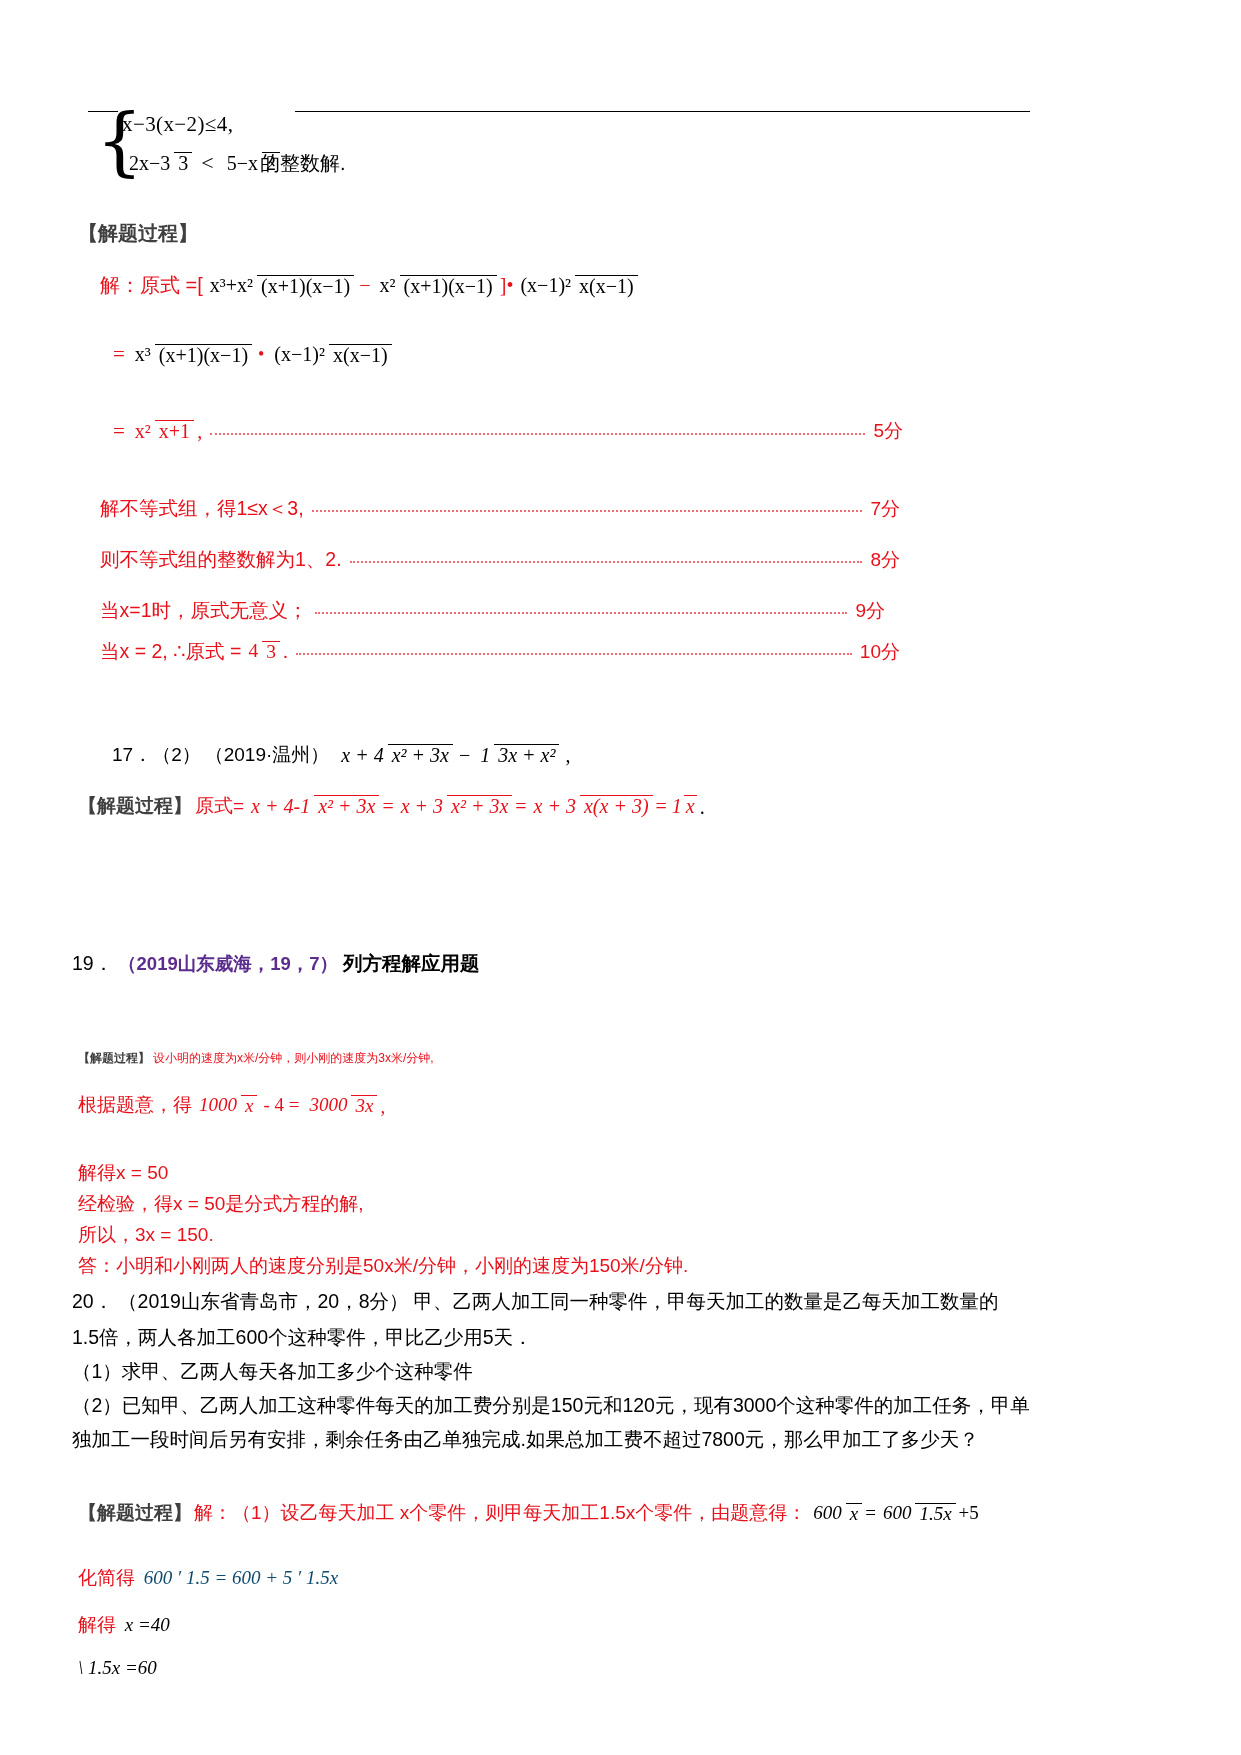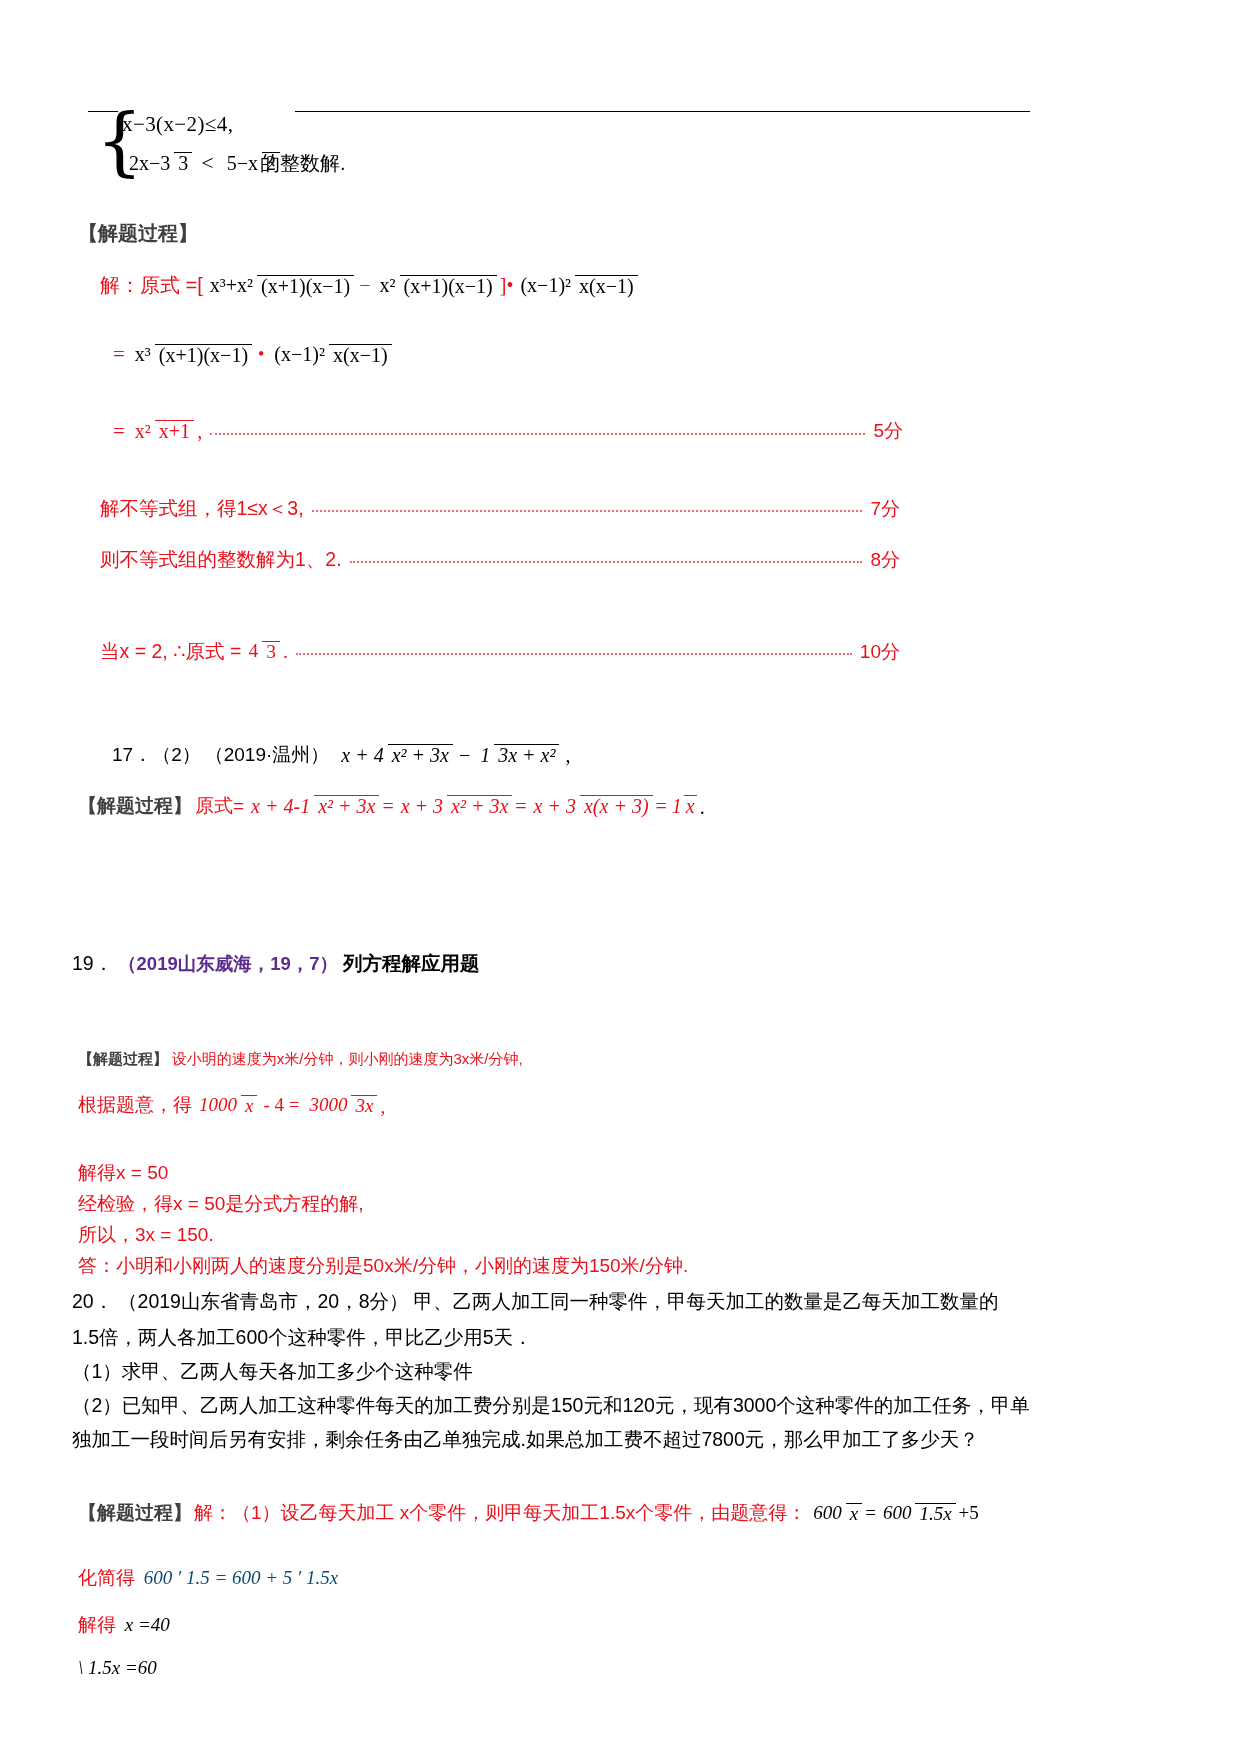--- a/index.html
+++ b/index.html
@@ -158,20 +158,25 @@
     <span class="dots" style="flex:1; margin:0 8px;"></span>
     <span class="cjk red" style="font-size:19px;">7分</span>
   </div>
 
   <div class="blk" style="left:100px; top:546px; width:800px; font-size:19.5px; display:flex; align-items:center;">
     <span class="cjk red">则不等式组的整数解为1、2.</span>
     <span class="dots" style="flex:1; margin:0 8px;"></span>
     <span class="cjk red" style="font-size:19px;">8分</span>
   </div>
 
+  <div class="blk" style="left:100px; top:597px; width:785px; font-size:19.5px; display:flex; align-items:center;">
+    <span class="cjk red">当x=1时，原式无意义；</span>
+    <span class="dots" style="flex:1; margin:0 8px;"></span>
+    <span class="cjk red" style="font-size:19px;">9分</span>
+  </div>
 
   <div class="blk" style="left:100px; top:638px; width:800px; font-size:19.5px; display:flex; align-items:center;">
     <span class="cjk red">当x = 2,  ∴原式 =</span>
     <span class="frac mathserif red">
       <span class="num">4</span>
       <span class="den">3</span>
     </span>
     <span class="red">.</span>
     <span class="dots" style="flex:1; margin:0 8px;"></span>
     <span class="cjk red" style="font-size:19px;">10分</span>
@@ -217,21 +222,21 @@
     <span style="align-self:flex-end;">.</span>
   </div>
 
   <div class="blk" style="left:72px; top:950px; font-size:19.5px;">
     <span class="cjk" style="font-weight:normal;margin-top:46px;">19．</span>
     <span class="cjk purple" style="font-size:18.5px;">（2019山东威海，19，7）</span>
     <span class="cjk" style="font-weight:bold;">列方程解应用题</span>
   </div>
 
 
-  <div class="blk" style="left:78px; top:1050px; font-size:15px;">
+  <div class="blk" style="left:78px; top:1050px; font-size:12px;">
     <span class="cjk redbold">【解题过程】</span>
     <span class="cjk red">设小明的速度为x米/分钟，则小刚的速度为3x米/分钟,</span>
   </div>
 
   <div class="blk" style="left:78px; top:1092px; font-size:19px; display:flex; align-items:center;">
     <span class="cjk red">根据题意，得</span>
     <span class="frac mathserif it red">
       <span class="num">1000</span>
       <span class="den">x</span>
     </span>

